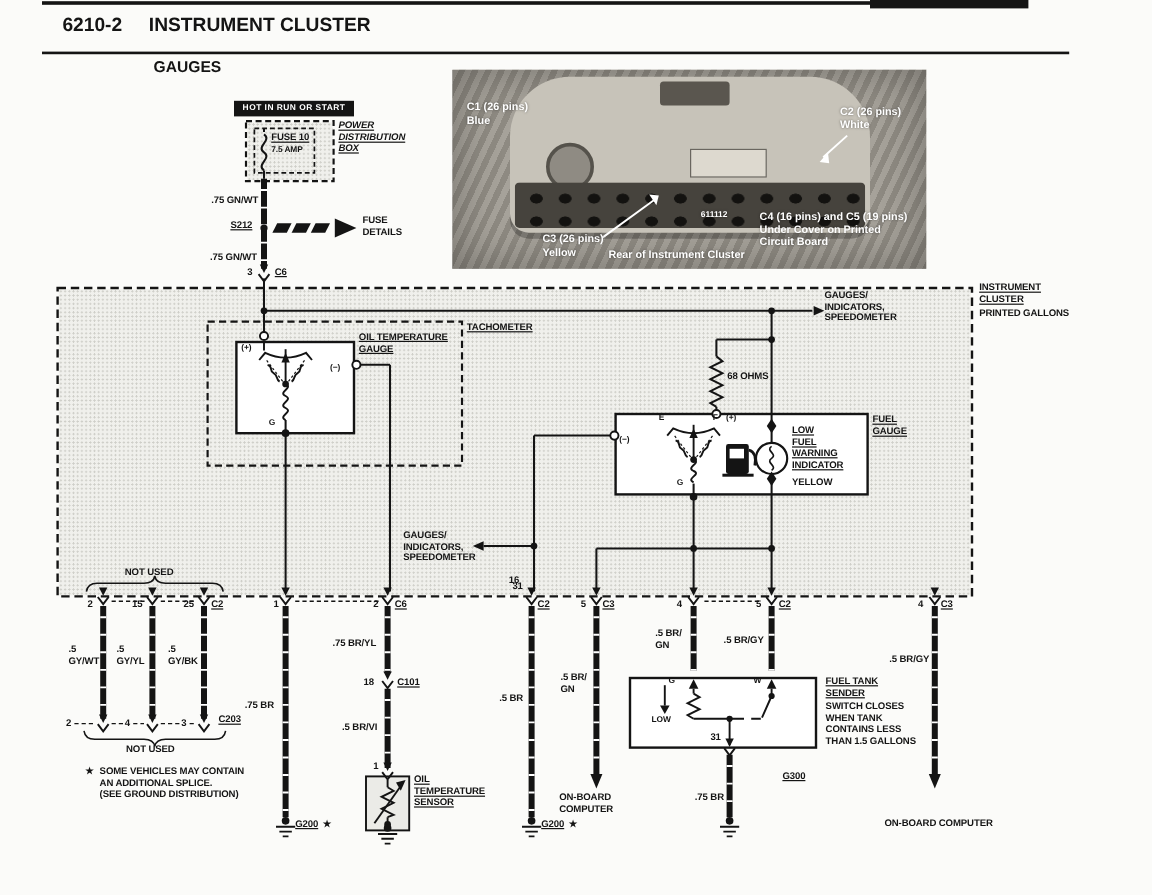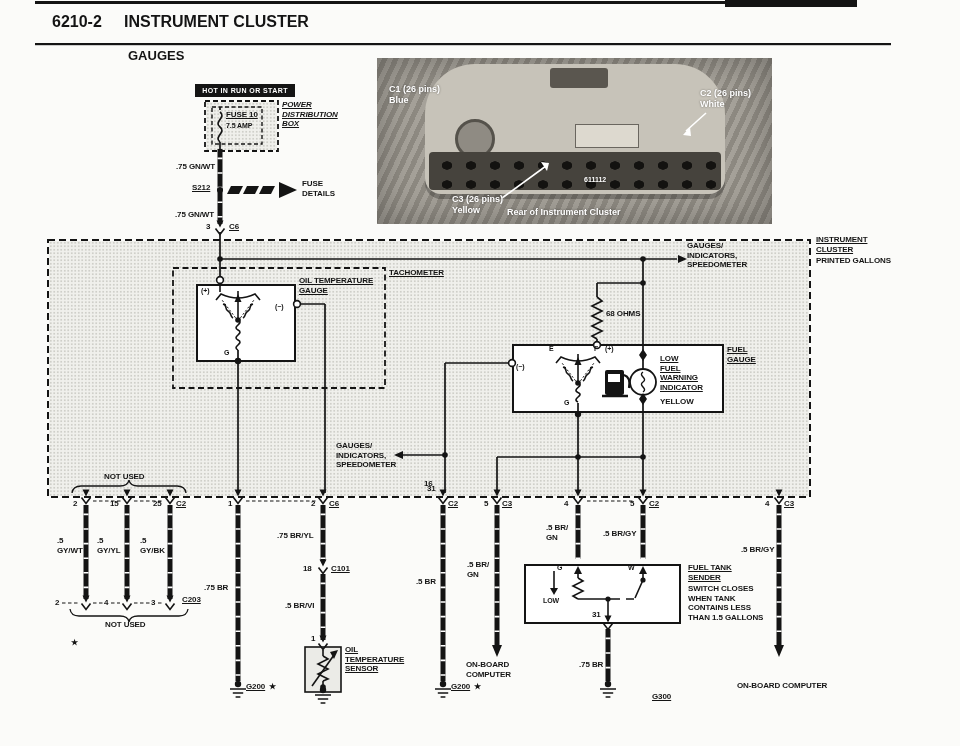--- a/index.html
+++ b/index.html
@@ -272,20 +272,23 @@
     <div class="lbl" style="left:175px;top:210px;">.75 GN/WT</div>
     <div class="lbl" style="left:206px;top:222px;">3</div>
     <div class="lbl u" style="left:229px;top:222px;">C6</div>
 
     <div class="plbl" style="left:389px;top:84px;">C1 (26 pins)
 Blue</div>
     <div class="plbl" style="left:700px;top:88px;">C2 (26 pins)
 White</div>
     <div class="plbl" style="left:452px;top:194px;">C3 (26 pins)
 Yellow</div>
+    <div class="plbl" style="left:633px;top:175px;">C4 (16 pins) and C5 (19 pins)
+Under Cover on Printed
+Circuit Board</div>
     <div class="plbl pref" style="left:584px;top:176px;">611112</div>
     <div class="plbl" style="left:507px;top:207px;">Rear of Instrument Cluster</div>
 
     <div class="lbl u" style="left:816px;top:235px;">INSTRUMENT
 CLUSTER</div>
     <div class="lbl" style="left:816px;top:256px;">PRINTED GALLONS</div>
     <div class="lbl" style="left:687px;top:241px;">GAUGES/
 INDICATORS,
 SPEEDOMETER</div>
     <div class="lbl" style="left:336px;top:441px;">GAUGES/
@@ -351,20 +354,23 @@
     <div class="lbl" style="left:741px;top:545px;">.5 BR/GY</div>
     <div class="lbl" style="left:579px;top:660px;">.75 BR</div>
 
     <div class="lbl u" style="left:182px;top:595px;">C203</div>
     <div class="lbl hbg" style="left:54px;top:598px;">2</div>
     <div class="lbl hbg" style="left:103px;top:598px;">4</div>
     <div class="lbl hbg" style="left:150px;top:598px;">3</div>
     <div class="lbl" style="left:105px;top:620px;">NOT USED</div>
 
     <div class="lbl" style="left:71px;top:638px;">★</div>
+    <div class="lbl" style="left:83px;top:638px;">SOME VEHICLES MAY CONTAIN
+AN ADDITIONAL SPLICE.
+(SEE GROUND DISTRIBUTION)</div>
 
     <div class="lbl u" style="left:345px;top:645px;">OIL
 TEMPERATURE
 SENSOR</div>
     <div class="lbl" style="left:466px;top:660px;">ON-BOARD
 COMPUTER</div>
     <div class="lbl" style="left:737px;top:681px;">ON-BOARD COMPUTER</div>
 
     <div class="lbl u" style="left:688px;top:563px;">FUEL TANK
 SENDER</div>
@@ -374,16 +380,16 @@
 THAN 1.5 GALLONS</div>
     <div class="lbl sm" style="left:557px;top:564px;">G</div>
     <div class="lbl sm" style="left:628px;top:564px;">W</div>
     <div class="lbl sm" style="left:543px;top:597px;">LOW</div>
     <div class="lbl" style="left:592px;top:610px;">31</div>
 
     <div class="lbl u" style="left:246px;top:682px;">G200</div>
     <div class="lbl" style="left:269px;top:682px;">★</div>
     <div class="lbl u" style="left:451px;top:682px;">G200</div>
     <div class="lbl" style="left:474px;top:682px;">★</div>
-    <div class="lbl u" style="left:617px;top:692px;padding-left:35px;">G300</div>
+    <div class="lbl u" style="left:617px;top:642px;padding-left:35px;">G300</div>
   </div>
 
 </div>
 
 </body></html>

